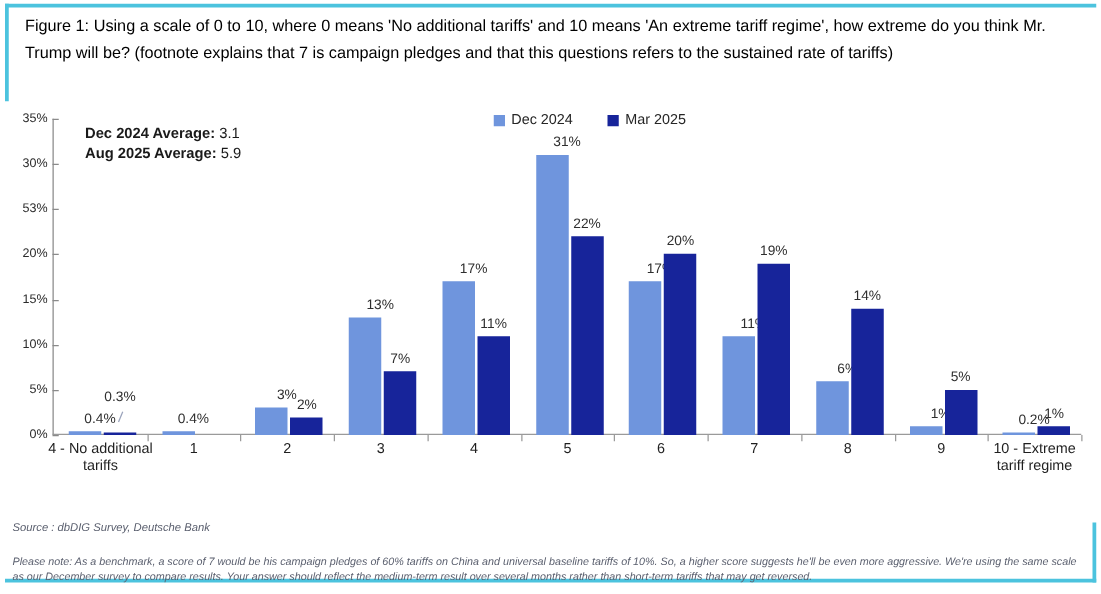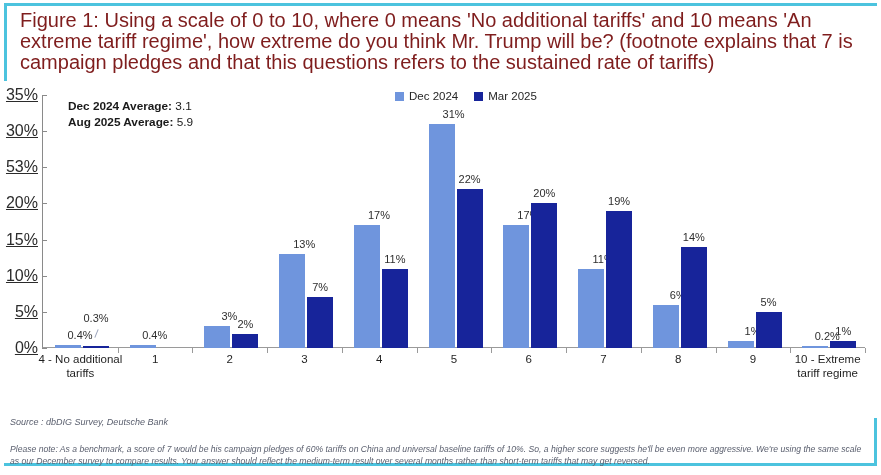--- a/index.html
+++ b/index.html
@@ -37,23 +37,23 @@
   .frame-bottom {
     position: absolute; left: 4px; top: 463px; width: 873px; height: 3px;
     background: #4cc3de;
   }
 
   
   .title {
     position: absolute;
     left: 20px; top: 10px;
     width: 845px;
-    font-size: 20px;
+    font-size: 13px;
     line-height: 21px;
-    color: #7f1d1d;
+    color: #000000;
     font-family: "Liberation Sans", sans-serif;
   }
 
   
   .chart {
     position: absolute;
     left: 0; top: 88px;
     width: 881px;
     height: 310px;
   }
@@ -63,25 +63,24 @@
     left: 42px;  top: 7px;
     width: 823px; height: 253px;
     box-sizing: border-box;
     border-left: 1px solid #8a8a8a;
     border-bottom: 1.5px solid #9a9a9a;
   }
   .ytick-label {
     position: absolute;
     right: 0;
     transform: translateY(-50%);
-    font-size: 16px;
+    font-size: 10px;
     color: #2b2b2b;
     text-align: right;
     white-space: nowrap;
-    text-decoration: underline;
   }
   .ytick-holder {
     position: absolute;
     left: 0; top: 7px; width: 38px; height: 253px;
   }
   .ytick-mark {
     position: absolute;
     left: 42px;
     width: 5px;
     height: 1px;
@@ -104,21 +103,21 @@
     white-space: nowrap;
   }
   .avg-box .lbl { font-weight: bold; }
 
   
   .legend {
     position: absolute;
     left: 395px; top: 2px;
     display: flex;
     align-items: center;
-    gap: 16px;
+    gap: 28px;
     font-size: 11.5px;
     color: #262626;
   }
   .legend-item { display: flex; align-items: center; gap: 5px; }
   .legend-swatch { width: 9px; height: 9px; display: inline-block; }
 
   
   .bars-layer {
     position: absolute;
     left: 43px; top: 7px;

